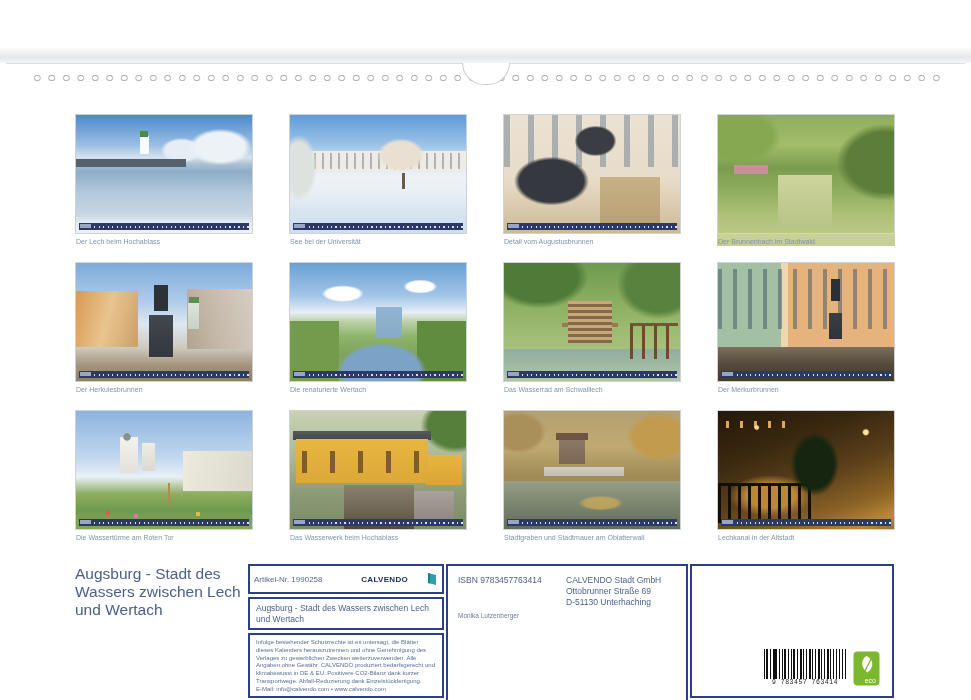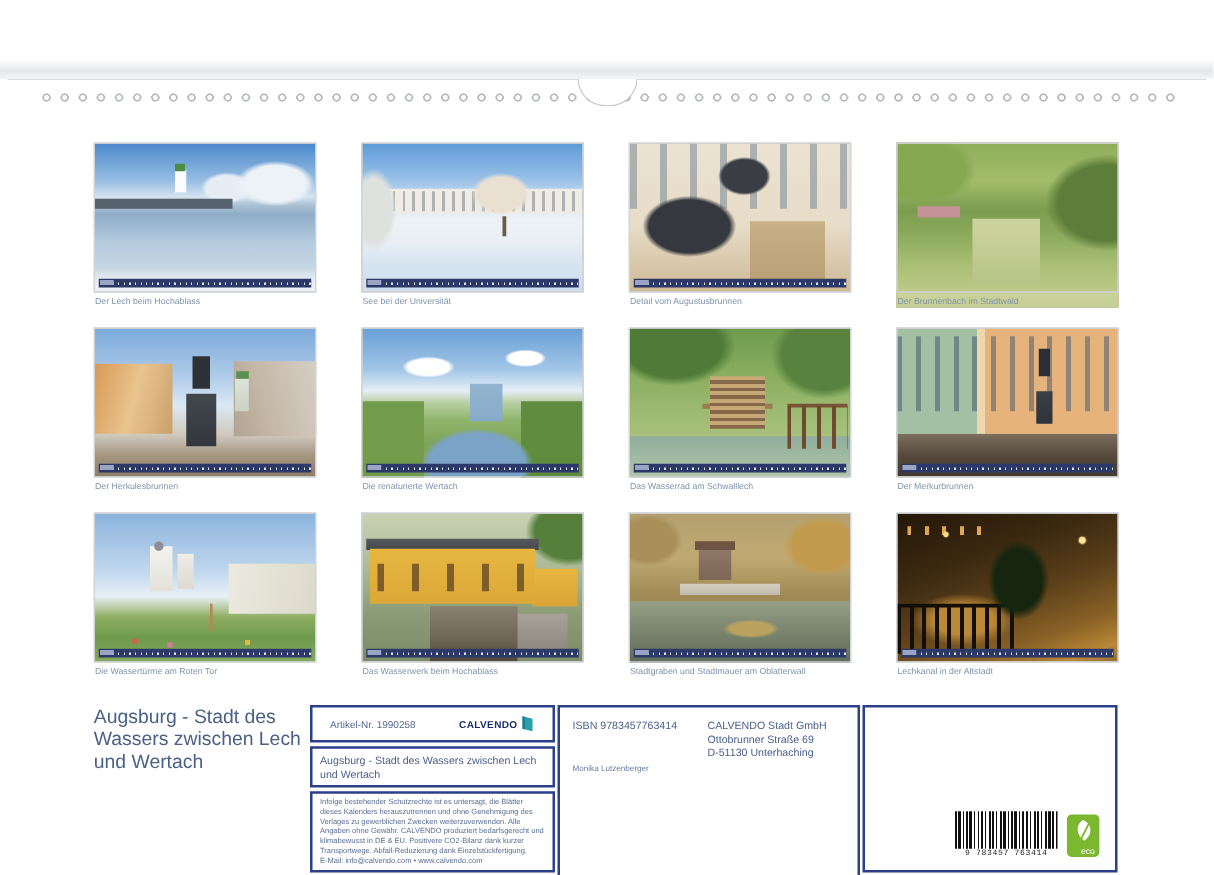--- a/index.html
+++ b/index.html
@@ -137,34 +137,34 @@
     radial-gradient(ellipse 60px 30px at 30% 72%,#b98838 0 40%,rgba(185,136,56,0) 70%),
     linear-gradient(160deg,#241808 0%,#3a2810 30%,#5a3f1a 55%,#8a6226 78%,#b98838 92%,#9a7030 100%);
     background-size:100% 100%,100% 100%,70px 7px,100% 100%,96px 38px,96px 3px,100% 100%,100% 100%;
     background-position:0 0,0 0,8px 10px,0 0,0 74px,0 72px,0 0,0 0;}
 
   
   .footer-title{position:absolute;left:75px;top:517px;width:176px;
                 font-size:15.5px;line-height:1.15;color:#4a6086;}
   .fbox{position:absolute;border:2px solid #2b3f8a;background:#fff;box-sizing:border-box;color:#55688e;}
   .fb1{left:248px;top:516px;width:196px;height:30px;display:flex;align-items:center;
-       justify-content:space-between;padding:0 14px;}
+       justify-content:space-between;padding:0 4px;}
   .fb1 .art{font-size:8px;color:#55688e;}
   .fb2{left:248px;top:549px;width:196px;height:33px;padding:4px 6px;font-size:8.5px;
        line-height:1.25;color:#4a5f8c;}
   .fb3{left:248px;top:585px;width:196px;height:65px;padding:4px 6px;font-size:6px;
        line-height:1.3;color:#5b6e93;}
   .fb3 p{margin:0;}
   .fb4{left:446px;top:516px;width:242px;height:160px;}
   .fb5{left:690px;top:516px;width:204px;height:134px;}
   .isbn{position:absolute;left:10px;top:9px;font-size:8.5px;color:#4a5f8c;}
   .pub{position:absolute;left:118px;top:9px;font-size:8.5px;line-height:1.3;color:#4a5f8c;}
   .author{position:absolute;left:10px;top:46px;font-size:6.5px;color:#6a7da0;}
 
-  .cv-logo{display:flex;align-items:center;gap:2px;text-align:center;}
+  .cv-logo{display:flex;align-items:center;gap:18px;text-align:center;}
   .cv-word{font-size:8px;font-weight:bold;letter-spacing:.3px;color:#1b2d6b;display:block;}
   .cv-tag{width:36px;height:2px;margin-top:1px;
           background:repeating-linear-gradient(90deg,#e8801e 0 5px,rgba(0,0,0,0) 5px 7px);}
 
   .barcode-wrap{position:absolute;right:46px;bottom:10px;width:82px;text-align:center;}
   .bars{width:82px;height:30px;margin:0 auto;background:
         repeating-linear-gradient(90deg,#111 0 1.5px,#fff 1.5px 2.5px,#111 2.5px 4.5px,#fff 4.5px 6px,#111 6px 6.8px,#fff 6.8px 9px);}
   .bnum{font-family:"Liberation Mono",monospace;font-size:6.5px;color:#222;letter-spacing:.5px;}
   .eco{position:absolute;right:12px;bottom:10px;}
 </style>

